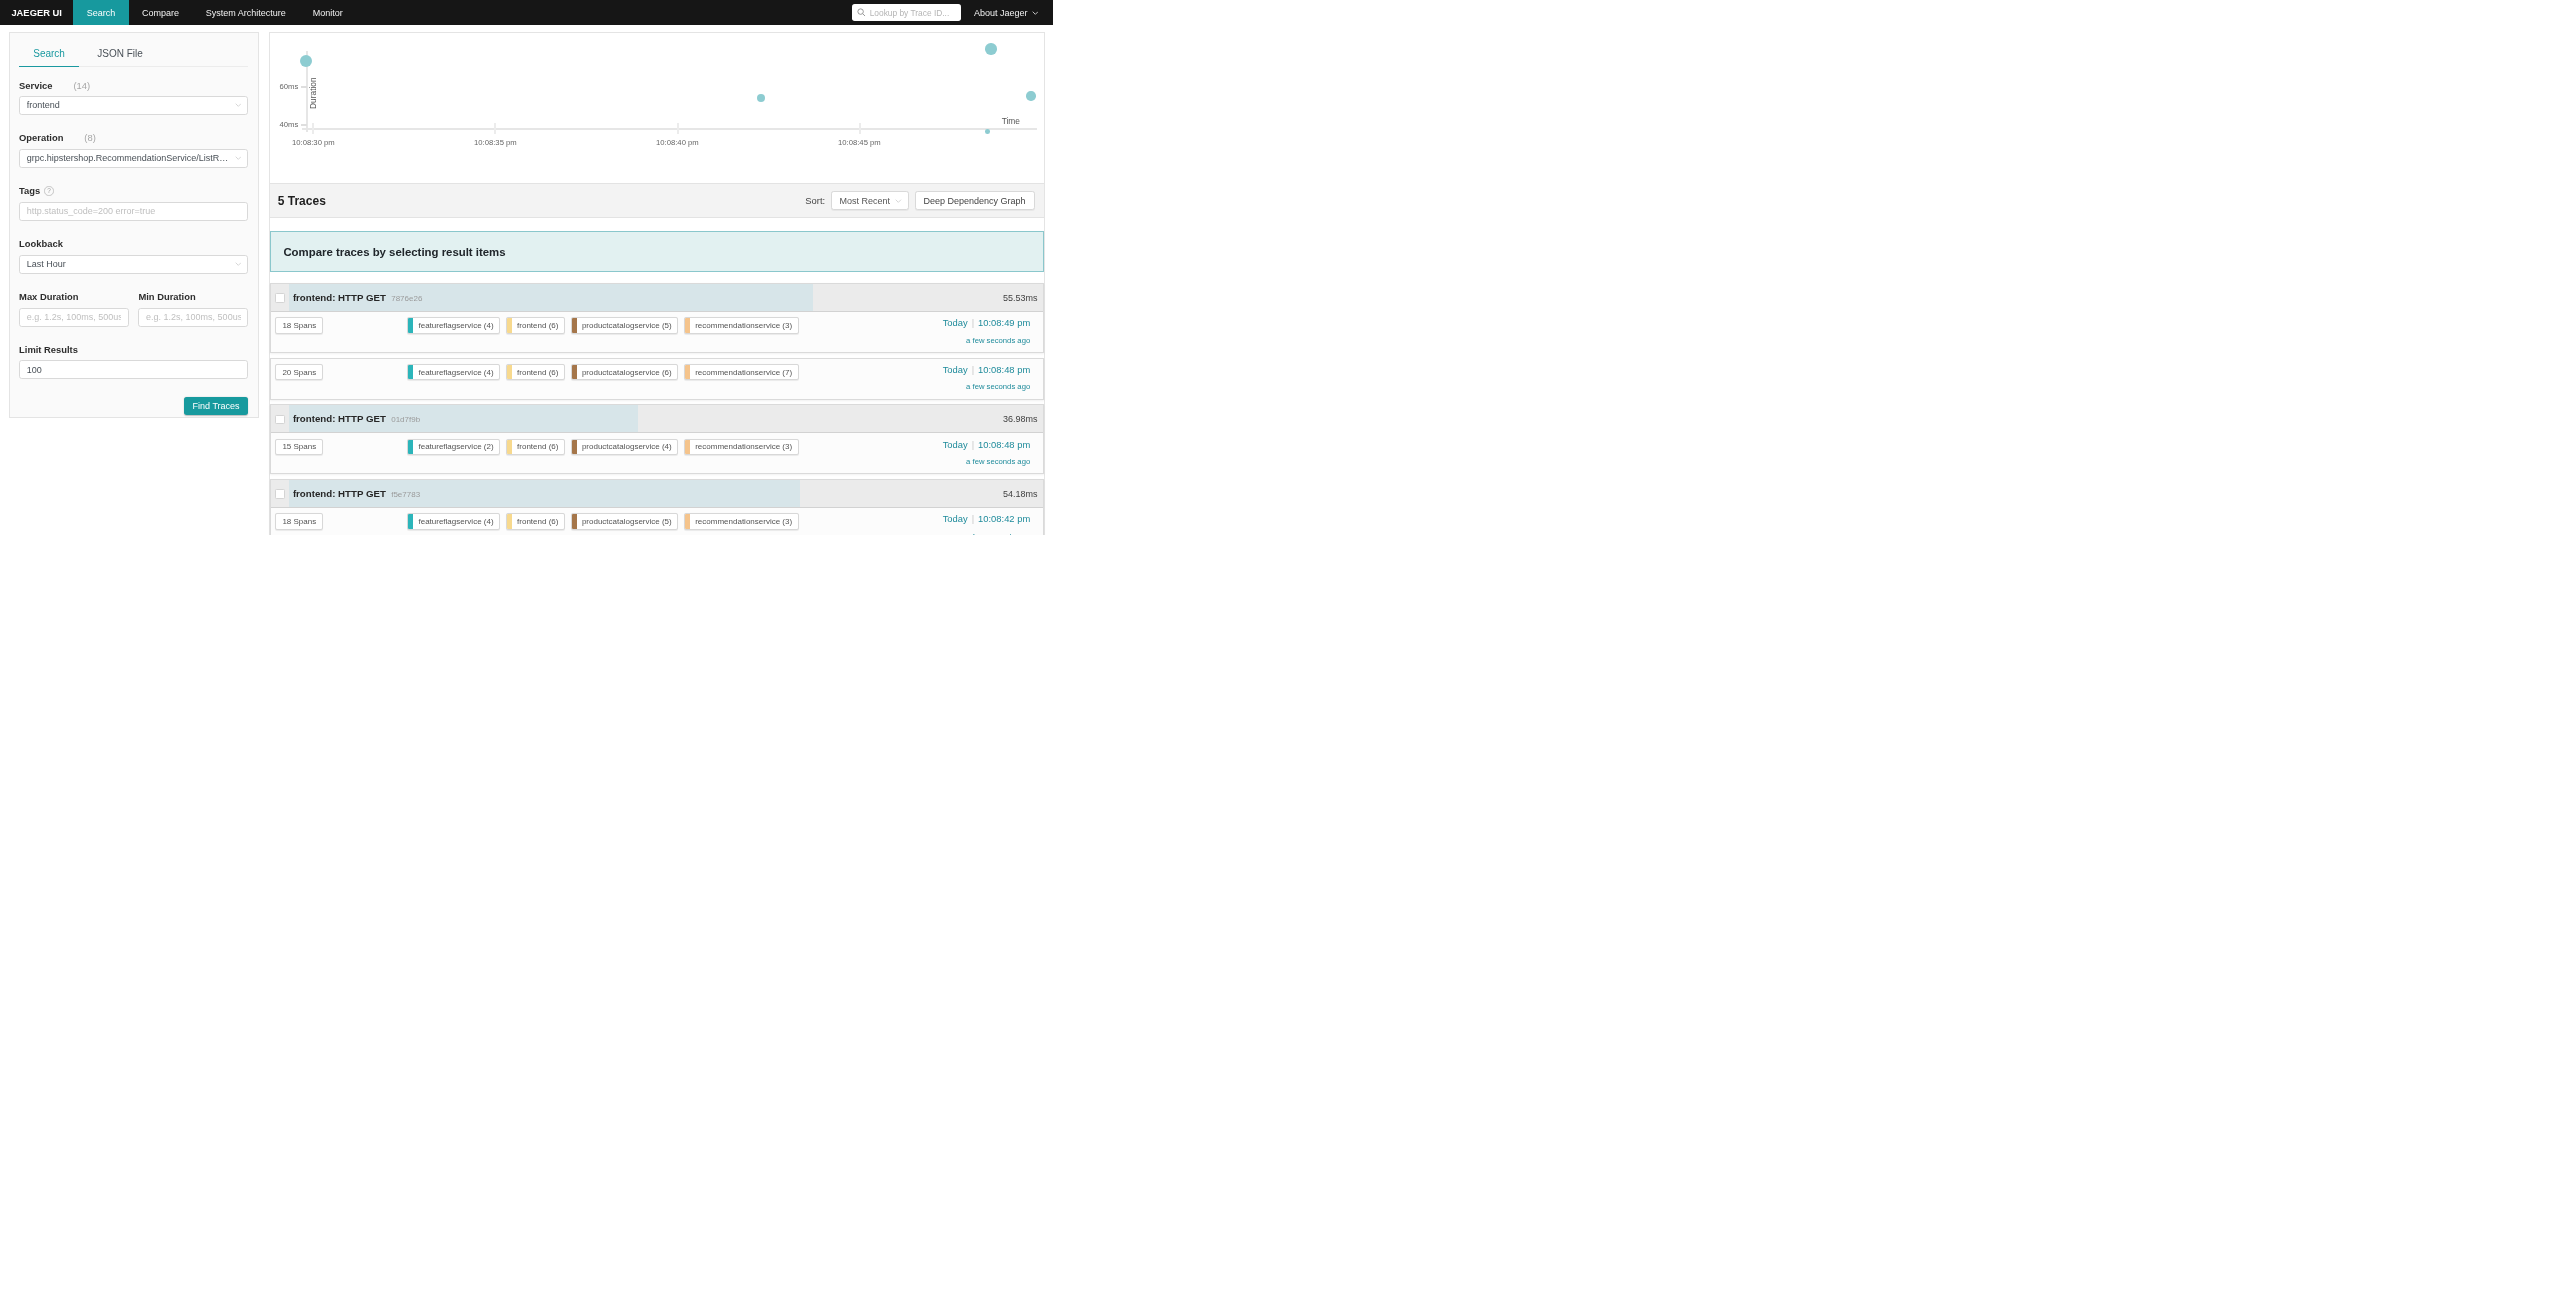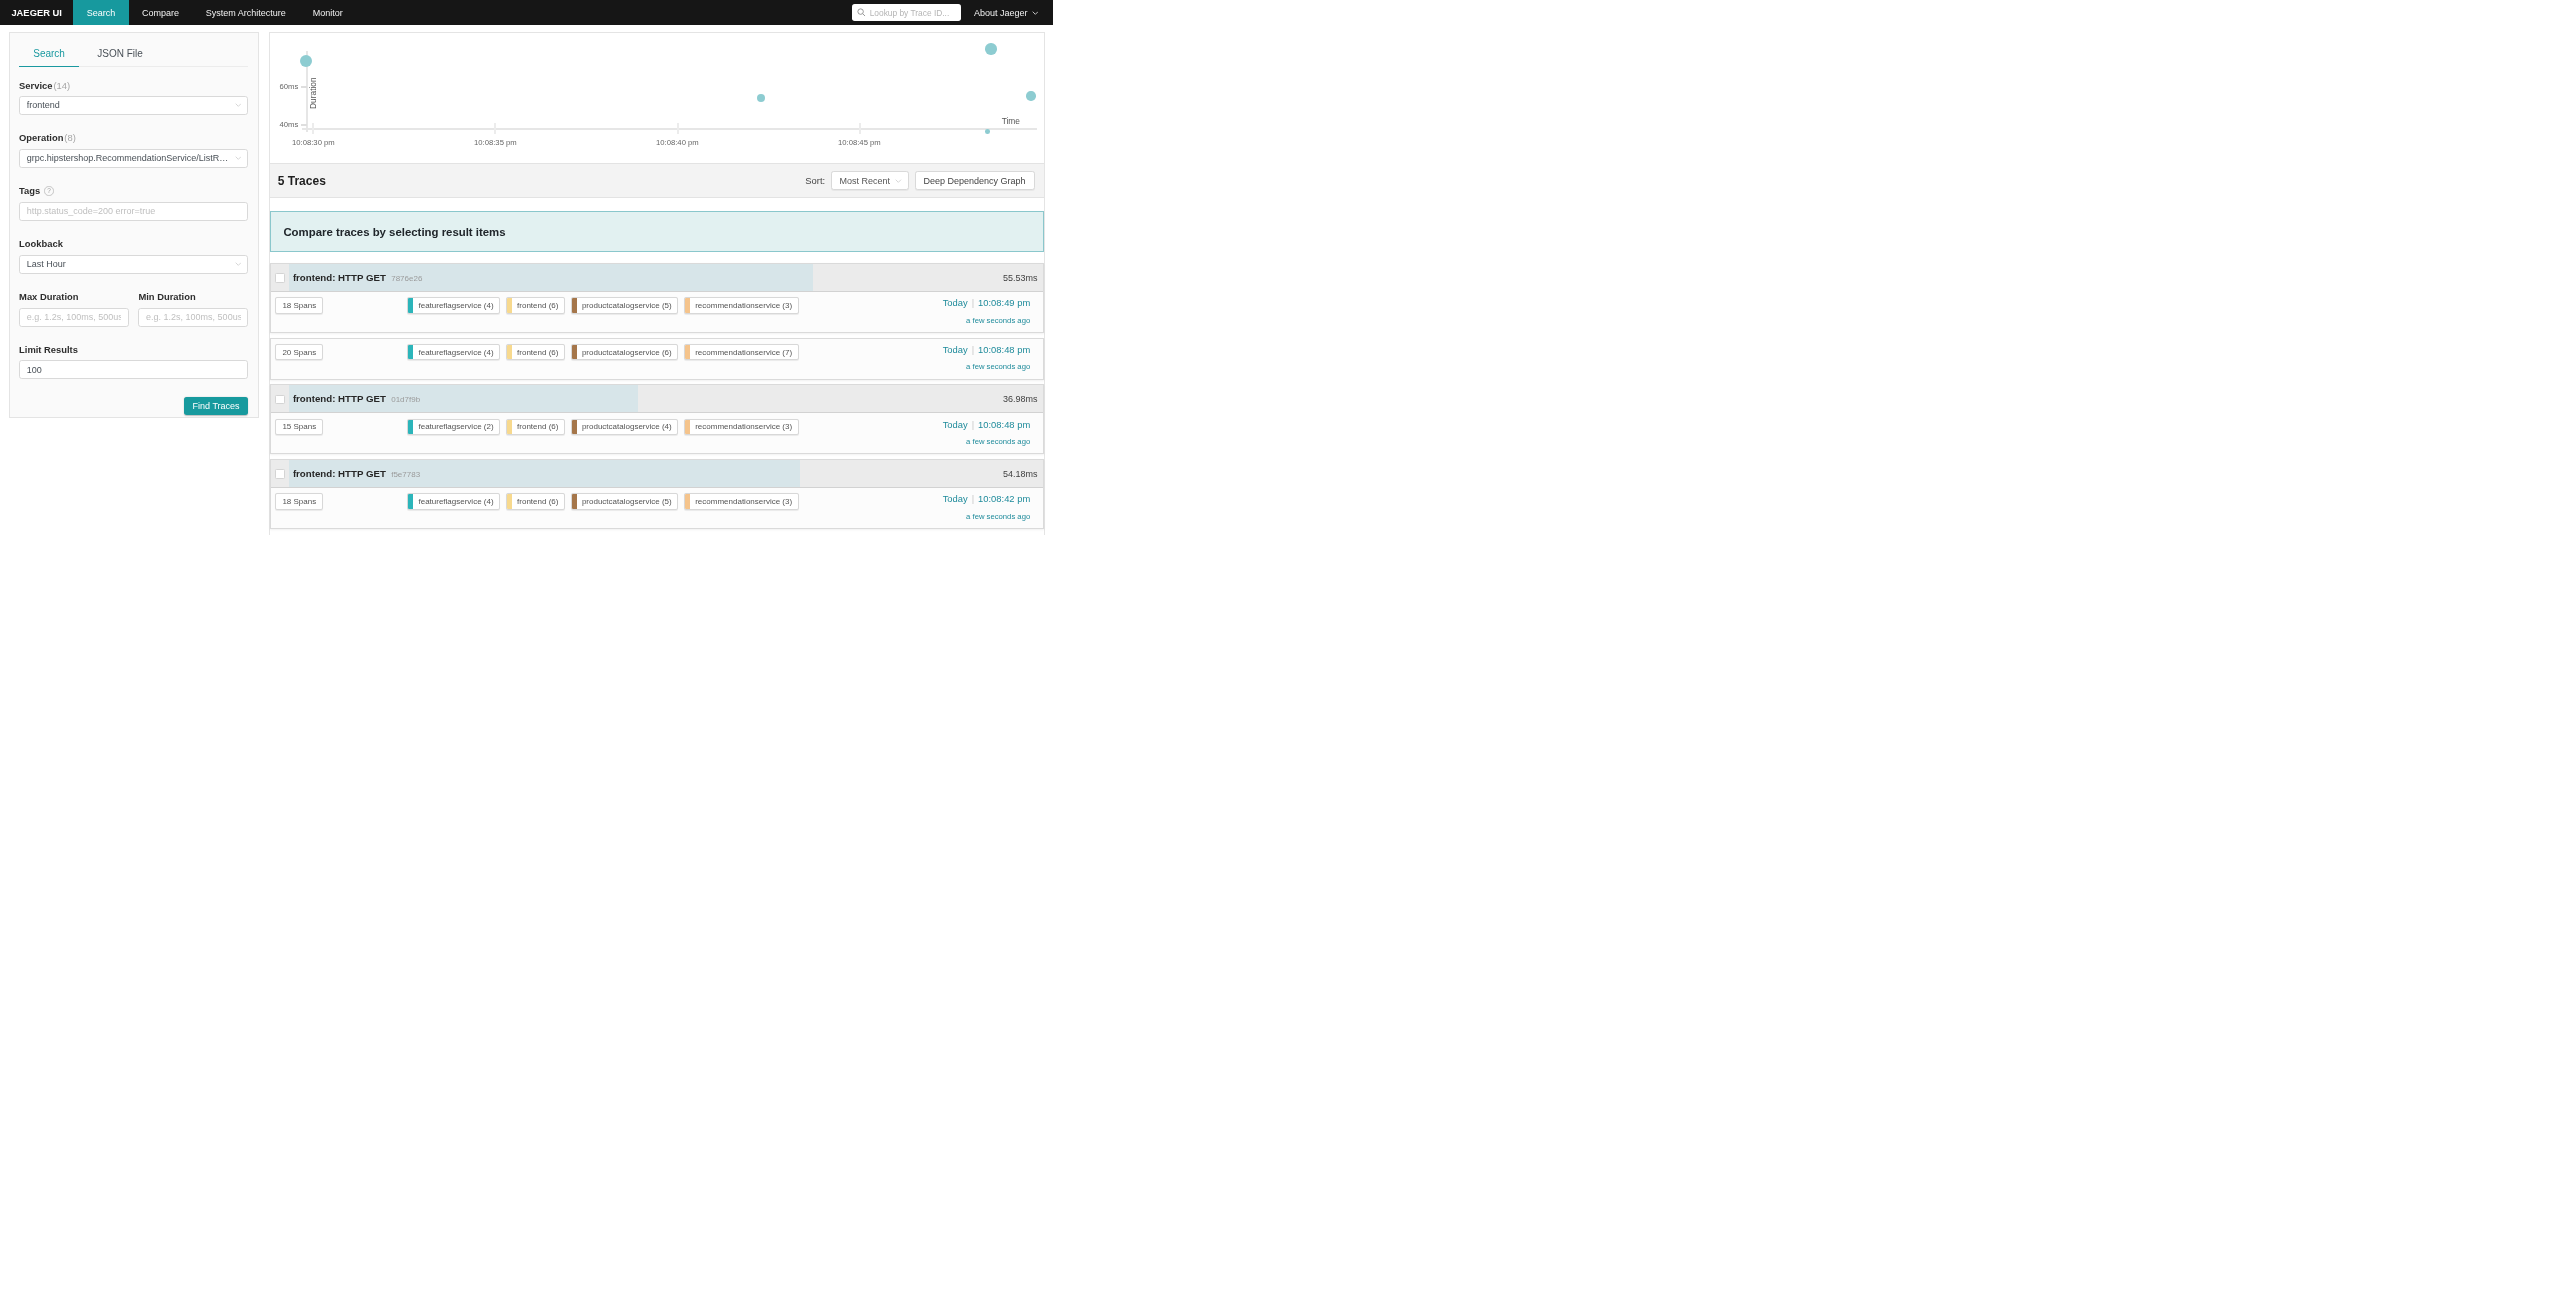--- a/index.html
+++ b/index.html
@@ -21,21 +21,21 @@
   .page { display:flex; gap:10.7px; padding:7.4px 8px 0 8.7px; align-items:flex-start; }
   .sidebar { flex:none; width:250px; height:386px; background:#fafafa; border:0.7px solid #e4e4e4; padding:8.7px 9.4px; }
   .main { flex:1; border:0.7px solid #e4e4e4; background:#fff; min-height:510px; }
   
   .side-tabs { display:flex; border-bottom:1.3px solid #ececec; margin-bottom:12.8px; }
   .side-tab { width:60px; text-align:center; padding:6px 0 6.7px; font-size:10px; color:#495057; cursor:pointer; }
   .side-tab.active { color:#1a99a0; border-bottom:1.3px solid #1a99a0; margin-bottom:-1.3px; }
   .side-tab + .side-tab { width:82px; }
   .fgroup { margin-bottom:17.5px; }
   .flabel { font-size:9.4px; font-weight:bold; color:#2d2d2d; margin-bottom:5.4px; display:flex; align-items:center; }
-  .fcount { color:#a6a6a6; font-weight:normal; margin-left:1px; }
+  .fcount { color:#a6a6a6; font-weight:normal; margin-left:21px; }
   .help-circ { width:9.4px; height:9.4px; border:0.7px solid #c6c6c6; border-radius:50%; margin-left:4px;
     font-size:6.4px; font-weight:normal; color:#9a9a9a; display:flex; align-items:center; justify-content:center; cursor:pointer; }
   .control { height:19px; border:0.7px solid #d9d9d9; border-radius:2.7px; background:#fff; width:100%;
     display:flex; align-items:center; padding:0 6.7px; font-size:9px; color:#495057; position:relative; cursor:pointer; }
   .control .val { white-space:nowrap; overflow:hidden; text-overflow:ellipsis; padding-right:9.4px; }
   .chev { position:absolute; right:6px; top:50%; transform:translateY(-50%); line-height:0; }
   input.control { cursor:text; font-family:"Liberation Sans", sans-serif; outline:none; display:block; }
   input.control::placeholder { color:#bfbfbf; }
   .two-col { display:flex; gap:9.4px; }
   .two-col > div { flex:1; }
@@ -49,21 +49,21 @@
   .ytick-line { position:absolute; left:31px; width:6px; height:1.3px; background:#dedede; }
   .ytick-label { position:absolute; right:100%; text-align:right; font-size:7.7px; color:#666; white-space:nowrap; }
   .xtick-line { position:absolute; top:90px; width:1.3px; height:10.7px; background:#ececec; }
   .xtick-label { position:absolute; top:105px; transform:translateX(-50%); font-size:7.7px; color:#666; white-space:nowrap; }
   .ylab { position:absolute; left:38px; top:17.5px; height:58px; display:flex; align-items:center;
     writing-mode:vertical-rl; transform:rotate(180deg); font-size:8.4px; color:#555; }
   .xlab { position:absolute; right:24px; top:83px; font-size:8.4px; color:#555; }
   .dot { position:absolute; border-radius:50%; background:#8dccd1; cursor:pointer; }
   
   .findings { height:35px; background:#f3f3f3; border-top:0.7px solid #e3e3e3; border-bottom:0.7px solid #e3e3e3;
-    display:flex; align-items:center; padding:0 9.4px 0 7.4px; }
+    display:flex; align-items:center; padding:0 9.4px 0 7.4px;margin-top:20px; }
   .findings h2 { font-size:12px; color:#1f1f1f; }
   .find-right { margin-left:auto; display:flex; align-items:center; gap:6px; }
   .sort-label { font-size:9.4px; color:#444; }
   .sort-select { height:19px; background:#fff; border:0.7px solid #d9d9d9; border-radius:2.7px;
     display:flex; align-items:center; padding:0 17.5px 0 7.4px; font-size:9px; color:#555; position:relative; cursor:pointer;
     box-shadow:0 0.7px 0.7px rgba(0,0,0,.05); }
   .ddg-btn { height:19px; background:#fff; border:0.7px solid #d9d9d9; border-radius:2.7px; padding:0 8px;
     font-size:9px; color:#444; font-family:"Liberation Sans", sans-serif; cursor:pointer; box-shadow:0 0.7px 0.7px rgba(0,0,0,.05); }
   
   .banner { margin:12.8px 0 10.7px; border:0.7px solid #8ac7cc; background:#e2f1f1; height:41px;

